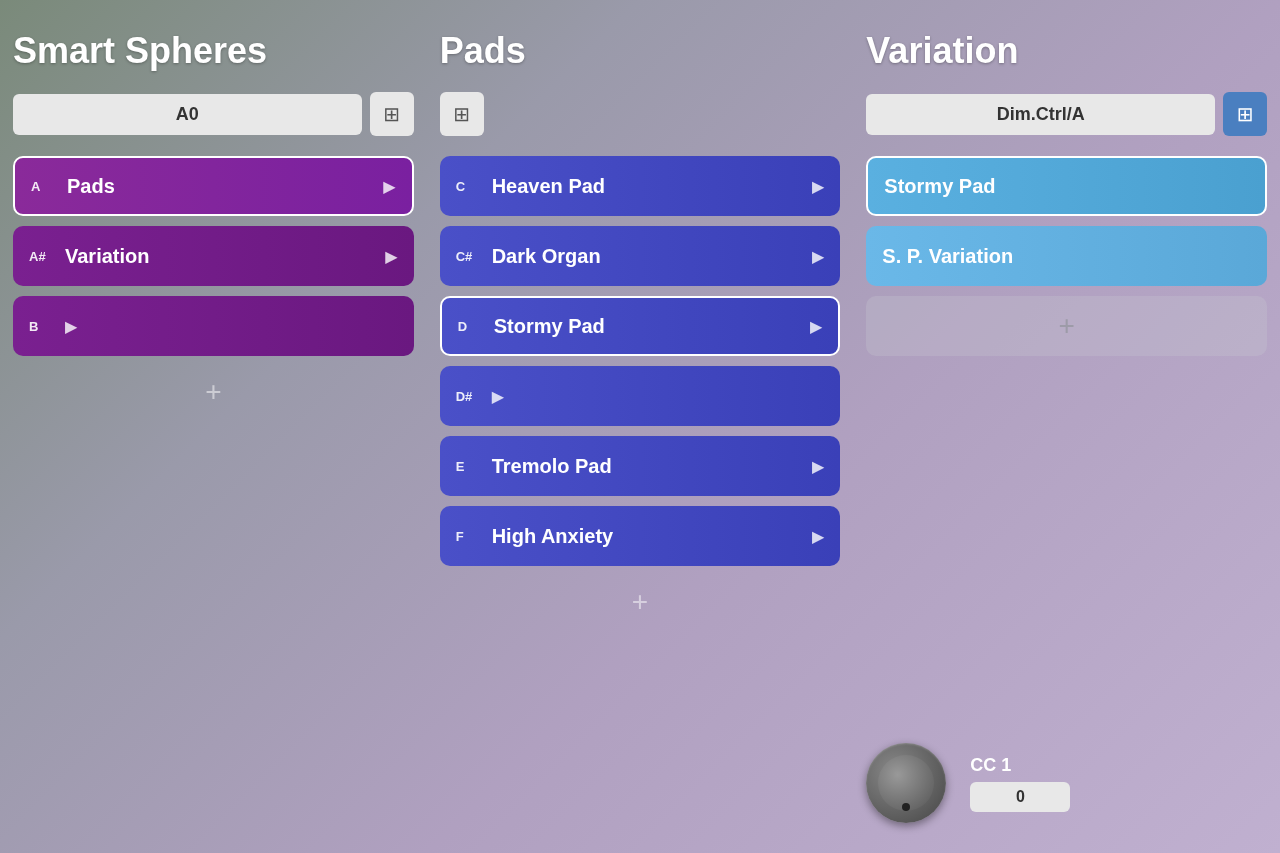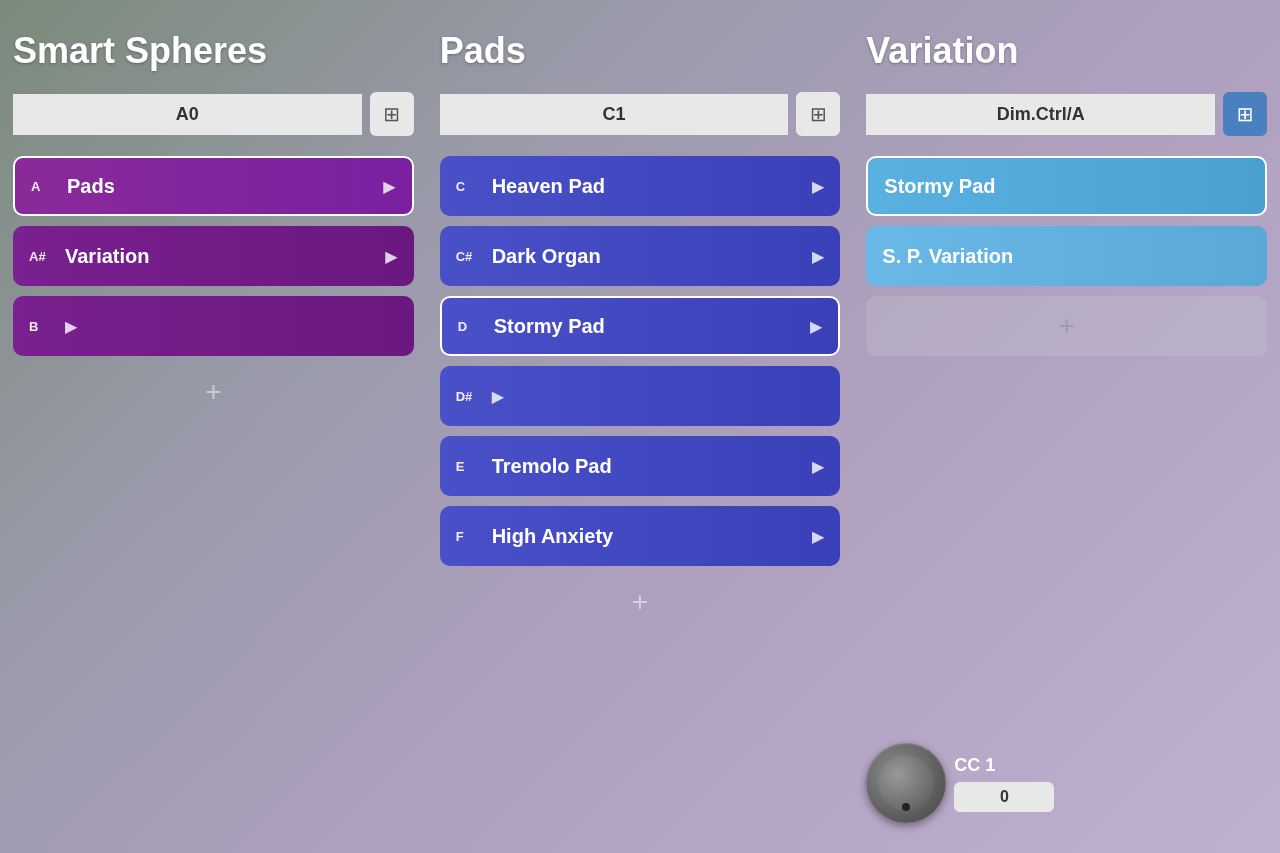--- a/index.html
+++ b/index.html
@@ -34,21 +34,21 @@
     .header-row {
       display: flex;
       align-items: center;
       gap: 8px;
       margin-bottom: 20px;
     }
 
     .key-display {
       flex: 1;
       background: #e8e8e8;
-      border-radius: 0;
+      border-radius: 6px;
       padding: 10px 16px;
       font-size: 18px;
       font-weight: bold;
       color: #333;
       text-align: center;
       border: none;
     }
 
     .layers-btn {
       width: 44px;
@@ -158,21 +158,21 @@
       color: rgba(255,255,255,0.5);
       cursor: pointer;
       height: 40px;
     }
 
     
     .cc-area {
       margin-top: auto;
       display: flex;
       align-items: center;
-      gap: 8px;
+      gap: 24px;
       padding-top: 20px;
     }
 
     .knob-container {
       width: 80px;
       height: 80px;
       position: relative;
     }
 
     .knob-outer {
@@ -282,21 +282,20 @@
     </div>
   </div>
 
   <div class="add-btn">+</div>
 </div>
 
 <div class="column">
   <div class="column-title">Pads</div>
 
   <div class="header-row">
-    <input class="key-display" type="text" readonly="" value="C1" style="">
     <button class="layers-btn">
       <span class="layers-icon">⊞</span>
     </button>
   </div>
 
   <div class="list-items">
     <div class="list-item item-blue-mid">
       <span class="list-item-label">C</span>
       <span class="list-item-name">Heaven Pad</span>
       <span class="list-item-arrow">▶</span>

